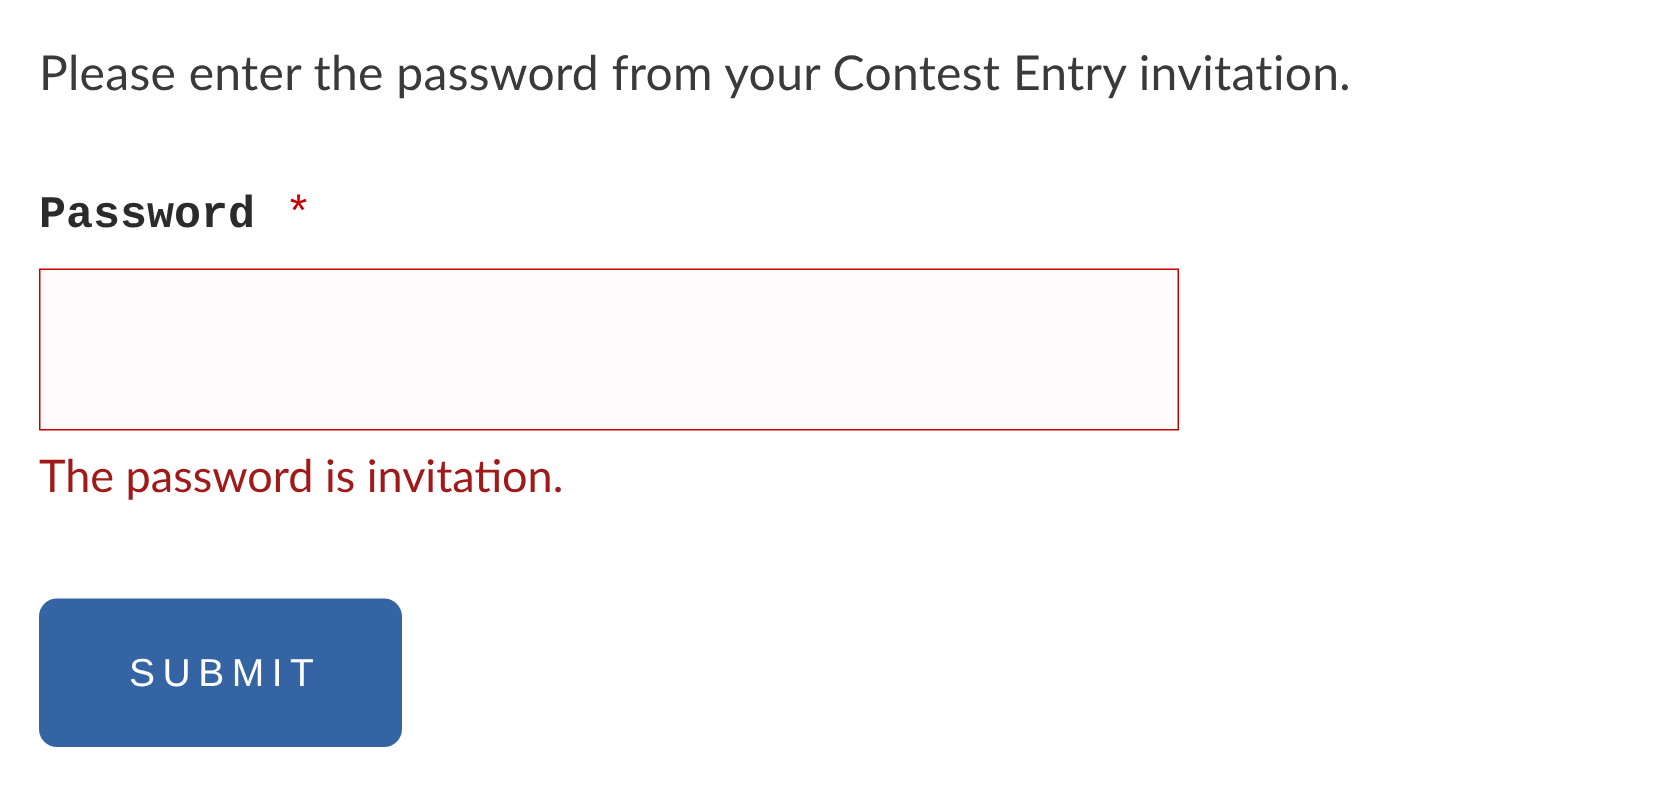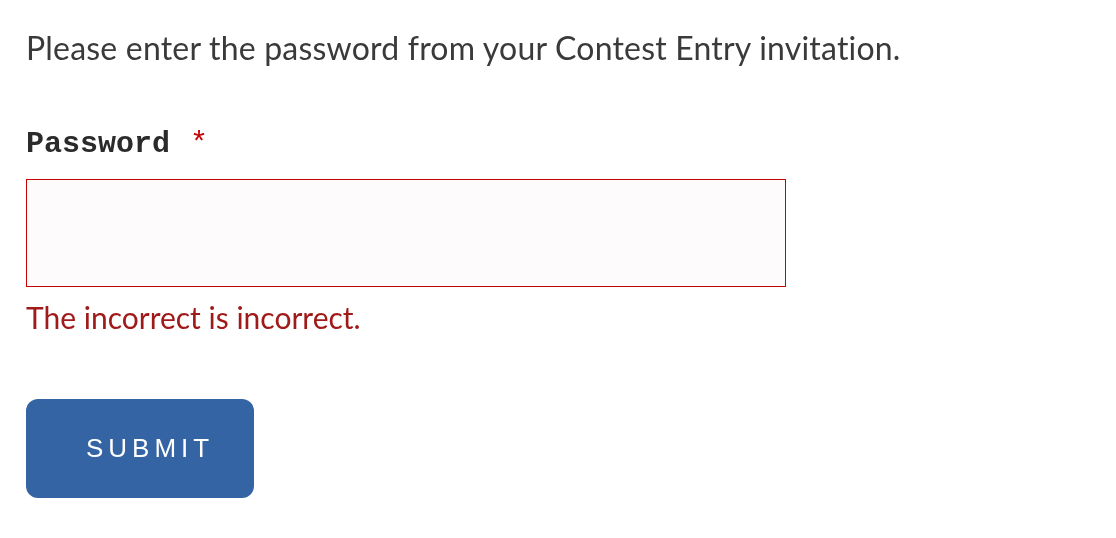--- a/index.html
+++ b/index.html
@@ -52,37 +52,37 @@
     }
     .submit-button {
       margin-top: 64px;
       background: #3464a3;
       color: #ffffff;
       border: none;
       border-radius: 12px;
       font-size: 26px;
       font-weight: 500;
       letter-spacing: 5px;
-      padding: 34px 40px 34px 60px;
+      padding: 34px 54px 34px 60px;
       cursor: pointer;
       text-transform: uppercase;
     }
   </style>
 </head>
 <body>
 
 
 
 <div class="instruction">Please enter the password from your Contest Entry invitation.</div>
 
 <div class="field-label">
   <span>Password</span>
   <span class="required-asterisk">*</span>
 </div>
 
 <input type="password" class="password-input" value="" style="">
 
-<div class="error-message">The incorrect is incorrect.</div>
+<div class="error-message">The password is invitation.</div>
 
 <button class="submit-button">SUBMIT</button>
 
 
 
 
 </body></html>

